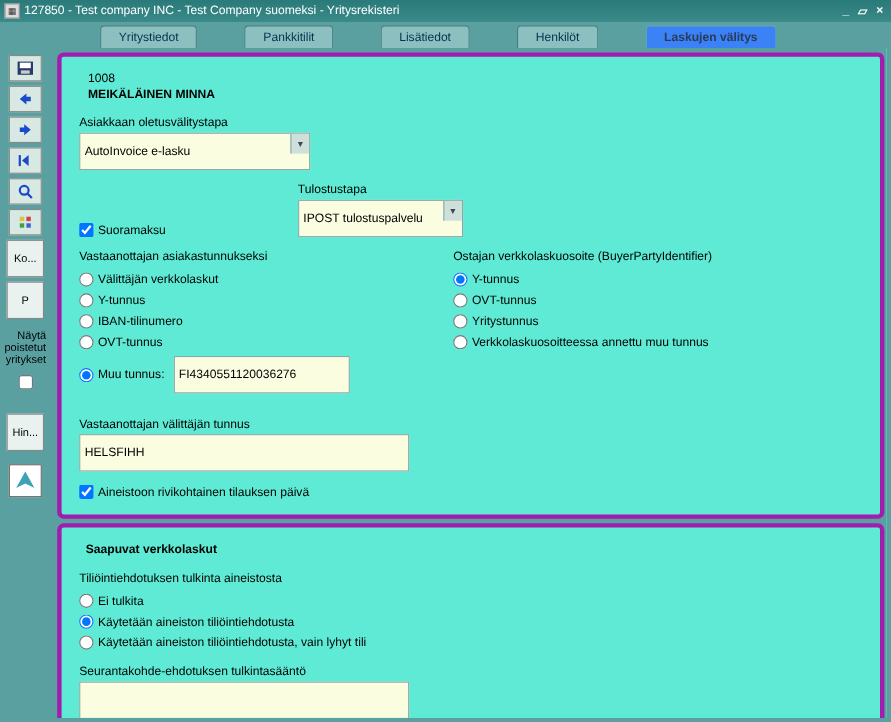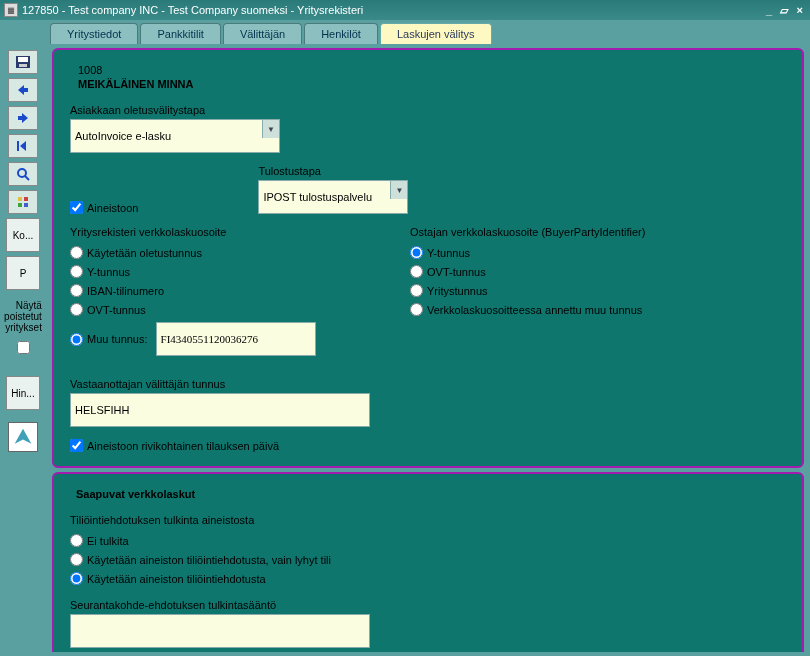--- a/index.html
+++ b/index.html
@@ -98,34 +98,36 @@
     .tab {
       padding: 4px 16px;
       background: #8cc0c0;
       border: 1px solid #4a7a7a;
       border-bottom: none;
       margin-right: 2px;
       cursor: pointer;
       border-radius: 4px 4px 0 0;
       font-size: 11px;
       color: #00334d;
+      margin-left: 41px;
     }
     .tab.active {
-      background: #fef9c3;
+      background: #3b82f6;
       color: #2a3a5a;
       border-color: #6aa;
+      font-weight: bold;
     }
     .content-wrap {
       background: #5aa0a0;
       flex:1;
       overflow:auto;
     }
     .panel {
-      background: #0f766e;
-      border: 2px solid #a21caf;
+      background: #5eead4;
+      border: 4px solid #a21caf;
       border-radius: 6px;
       margin: 4px 2px;
       padding: 14px 16px;
     }
     .id-line { font-weight: normal; margin-bottom: 2px; margin-left: 8px;}
     .name-line { font-weight: bold; margin-bottom: 14px; margin-left: 8px; }
     .field-label { display:block; margin-bottom: 3px; }
     .select, .text-input {
       background: #fafde0;
       border: 1px solid #8aa;
@@ -156,21 +158,21 @@
     }
     .row { margin-bottom: 12px; }
     .check-row { display:flex; align-items:center; gap:4px; }
     .two-col { display: flex; gap: 40px; margin-top: 4px; }
     .col { flex: 0 0 300px; }
     .col2 { flex: 1; }
     .section-title { margin-bottom: 8px; }
     .radio-row { display:flex; align-items:center; gap: 4px; margin-bottom: 6px; }
     .radio-row input[type=radio] { margin: 0; }
     .muu-row { display:flex; align-items:center; gap: 8px; }
-    .muu-row .text-input { width: 160px; font-family: Liberation Serif, serif; }
+    .muu-row .text-input { width: 160px; }
     .wide-input { width: 300px; }
     .panel h3 { font-size: 11px; font-weight: bold; margin-bottom: 14px; margin-left: 6px;}
   </style>
 </head>
 <body>
 
 <div class="titlebar">
   <div class="titlebar-icon">▦</div>
   <div class="titlebar-text">127850 - Test company INC - Test Company suomeksi - Yritysrekisteri</div>
   <div class="titlebar-controls">
@@ -233,58 +235,58 @@
       <svg viewBox="0 0 24 24">
           <polygon points="12,2 22,20 12,15 2,20" fill="#3fa0b8"></polygon>
         </svg>
     </div>
   </div>
 
   <div class="main">
     <div class="tabs">
       <div class="tab">Yritystiedot</div>
       <div class="tab">Pankkitilit</div>
-      <div class="tab">Välittäjän</div>
+      <div class="tab">Lisätiedot</div>
       <div class="tab">Henkilöt</div>
       <div class="tab active">Laskujen välitys</div>
     </div>
 
     <div class="content-wrap">
     <div class="panel">
       <div class="id-line">1008</div>
       <div class="name-line">MEIKÄLÄINEN MINNA</div>
 
       <div class="row">
         <label class="field-label">Asiakkaan oletusvälitystapa</label>
         <span class="select-wrap">
           <input class="select" readonly="" value="AutoInvoice e-lasku" style="">
           <span class="select-arrow">▼</span>
         </span>
       </div>
 
       <div class="row" style="display:flex;gap:120px;align-items:flex-end;">
         <label class="check-row">
           <input type="checkbox" checked="" style="">
-          <span>Aineistoon</span>
+          <span>Suoramaksu</span>
         </label>
         <div>
           <label class="field-label">Tulostustapa</label>
           <span class="select-wrap">
             <input class="select" style="width: 150px;" readonly="" value="IPOST tulostuspalvelu">
             <span class="select-arrow">▼</span>
           </span>
         </div>
       </div>
 
       <div class="two-col">
         <div class="col">
-          <div class="section-title">Yritysrekisteri verkkolaskuosoite</div>
+          <div class="section-title">Vastaanottajan asiakastunnukseksi</div>
           <label class="radio-row">
                 <input type="radio" name="recip" style="">
-                <span>Käytetään oletustunnus</span>
+                <span>Välittäjän verkkolaskut</span>
               </label>
           <label class="radio-row">
                 <input type="radio" name="recip" style="">
                 <span>Y-tunnus</span>
               </label>
           <label class="radio-row">
                 <input type="radio" name="recip" style="">
                 <span>IBAN-tilinumero</span>
               </label>
           <label class="radio-row">
@@ -333,27 +335,27 @@
 
     <div class="panel">
       <h3>Saapuvat verkkolaskut</h3>
 
       <div class="section-title">Tiliöintiehdotuksen tulkinta aineistosta</div>
       <label class="radio-row">
             <input type="radio" name="interp" style="">
             <span>Ei tulkita</span>
           </label>
       <label class="radio-row">
+            <input type="radio" name="interp" checked="" style="">
+            <span>Käytetään aineiston tiliöintiehdotusta</span>
+          </label>
+      <label class="radio-row">
             <input type="radio" name="interp" style="">
             <span>Käytetään aineiston tiliöintiehdotusta, vain lyhyt tili</span>
           </label>
-      <label class="radio-row">
-            <input type="radio" name="interp" checked="" style="">
-            <span>Käytetään aineiston tiliöintiehdotusta</span>
-          </label>
 
       <div class="row" style="margin-top:14px">
         <label class="field-label">Seurantakohde-ehdotuksen tulkintasääntö</label>
         <input class="text-input wide-input" value="" style="">
       </div>
     </div>
     </div>
   </div>
 </div>
 

